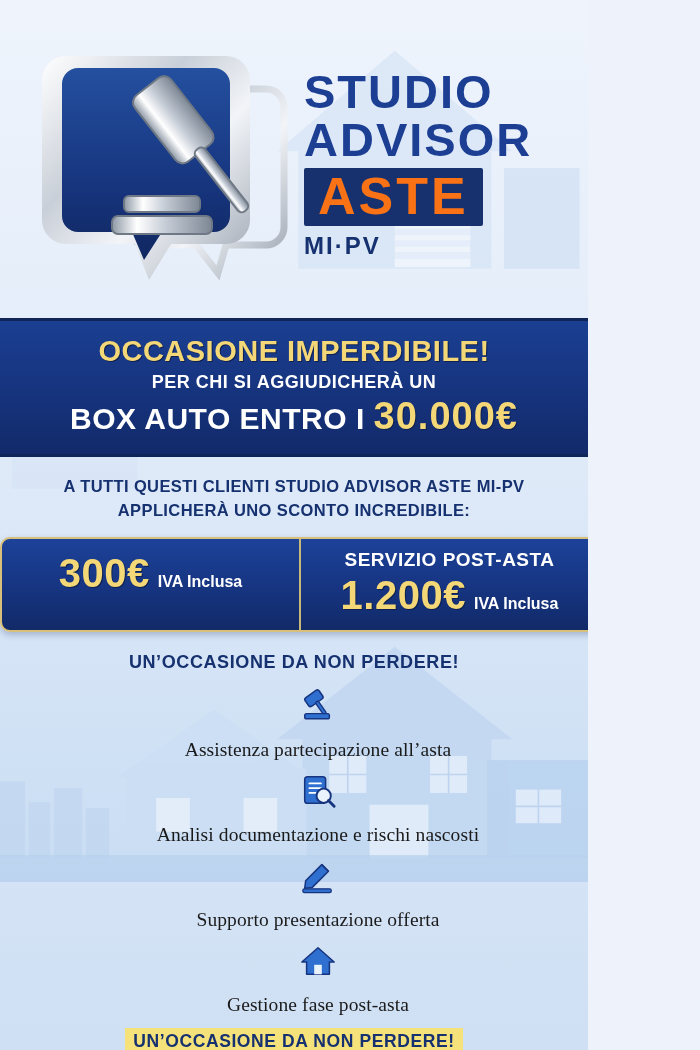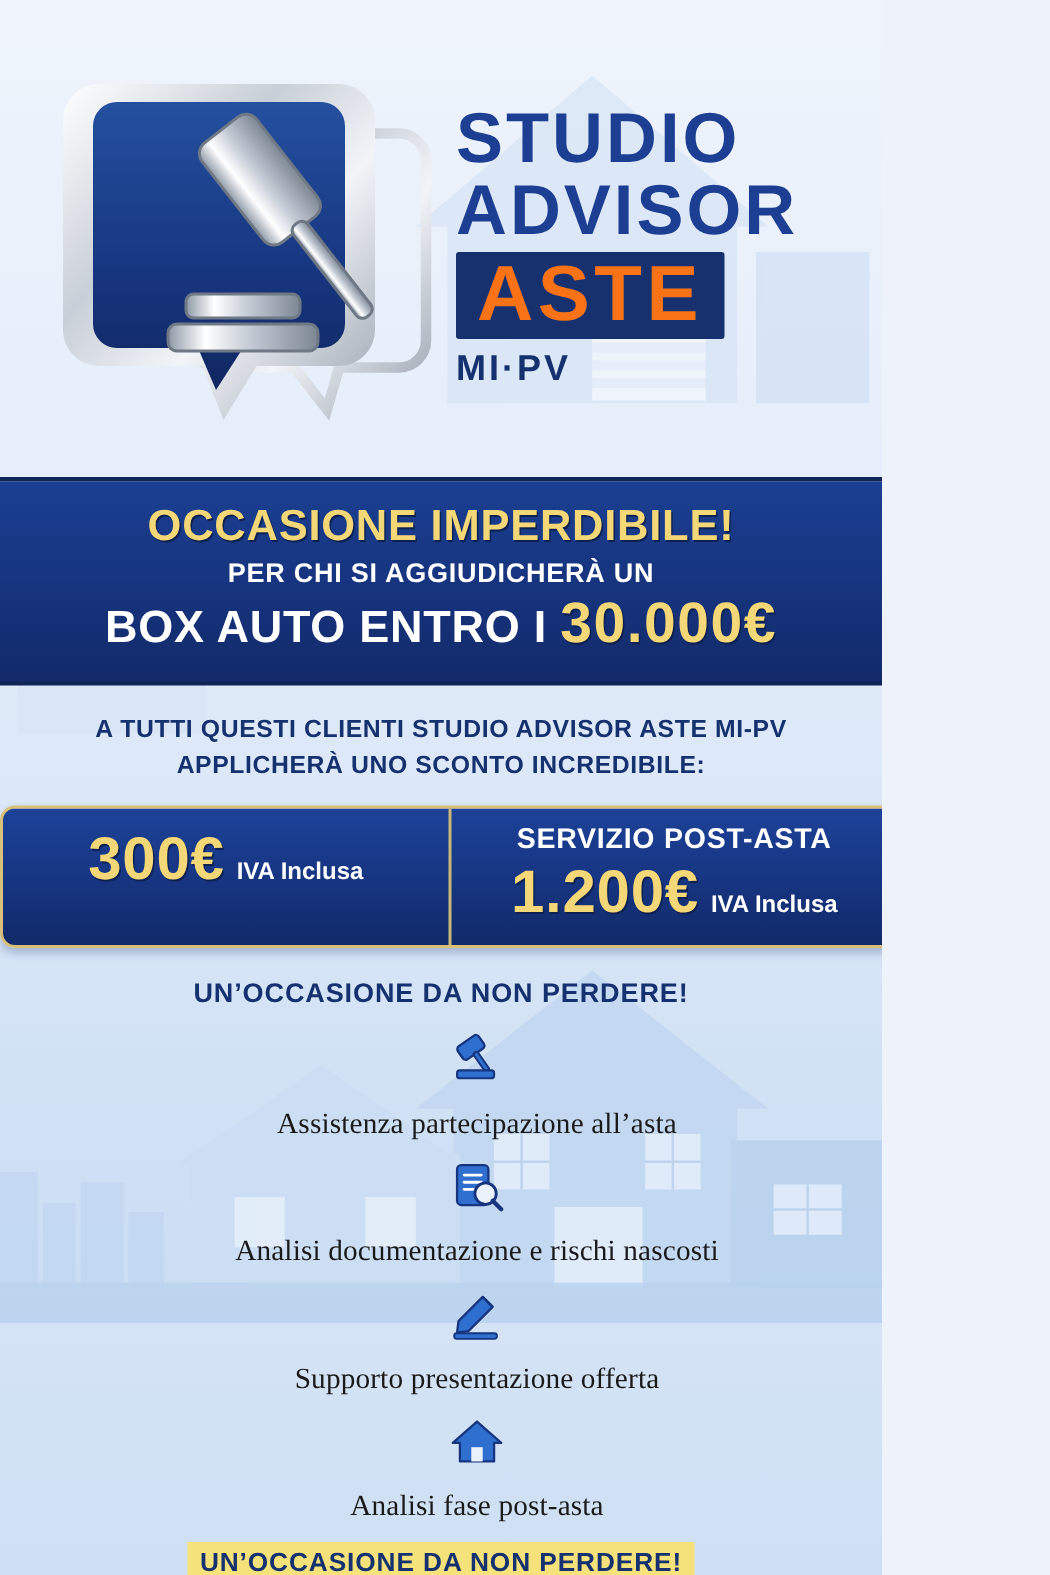--- a/index.html
+++ b/index.html
@@ -441,21 +441,21 @@
       <span class="feature-label">Supporto presentazione offerta</span>
     </div>
 
     <div class="feature">
       <span class="feature-icon">
         <svg viewBox="0 0 40 40" width="38" height="38" xmlns="http://www.w3.org/2000/svg">
           <path d="M20 6 L37 21 L32 21 L32 34 L8 34 L8 21 L3 21 Z" fill="#2f6fd0" stroke="#17357f" stroke-width="1.6" stroke-linejoin="round"></path>
           <rect x="16" y="24" width="8" height="10" fill="#eaf2fc"></rect>
         </svg>
       </span>
-      <span class="feature-label">Analisi fase post-asta</span>
+      <span class="feature-label">Gestione fase post-asta</span>
     </div>
   </div>
 
   <div class="final">
     <span>UN’OCCASIONE DA NON PERDERE!</span>
   </div>
 
 </div>
 
 </body></html>

